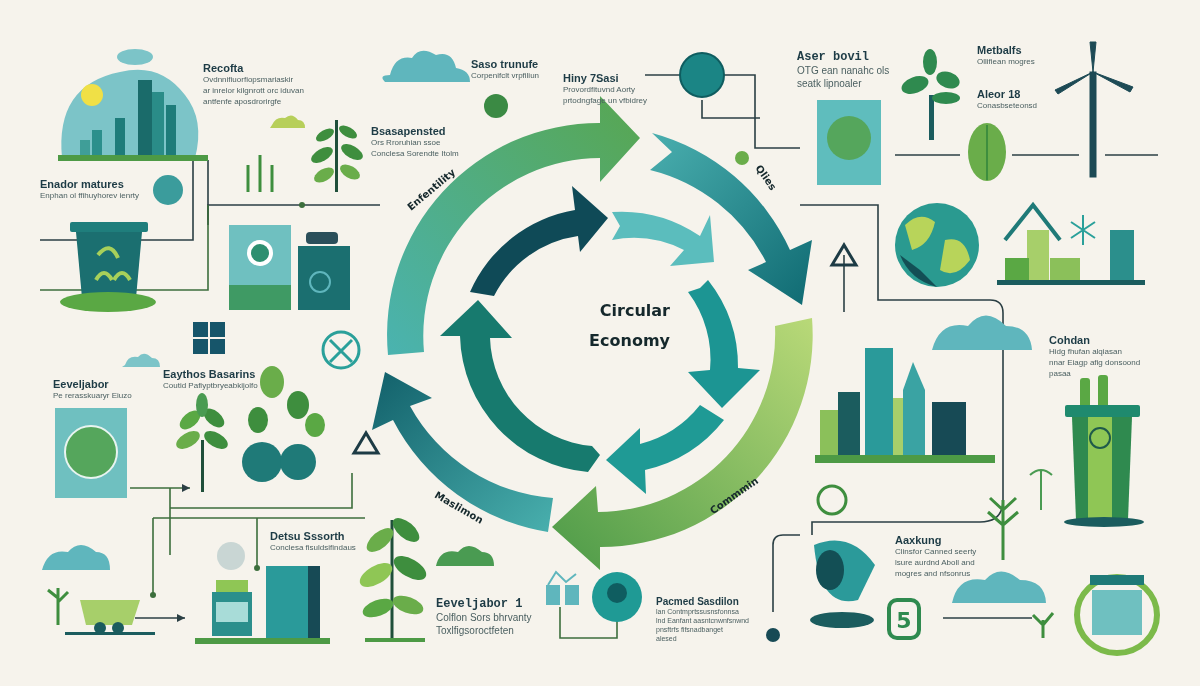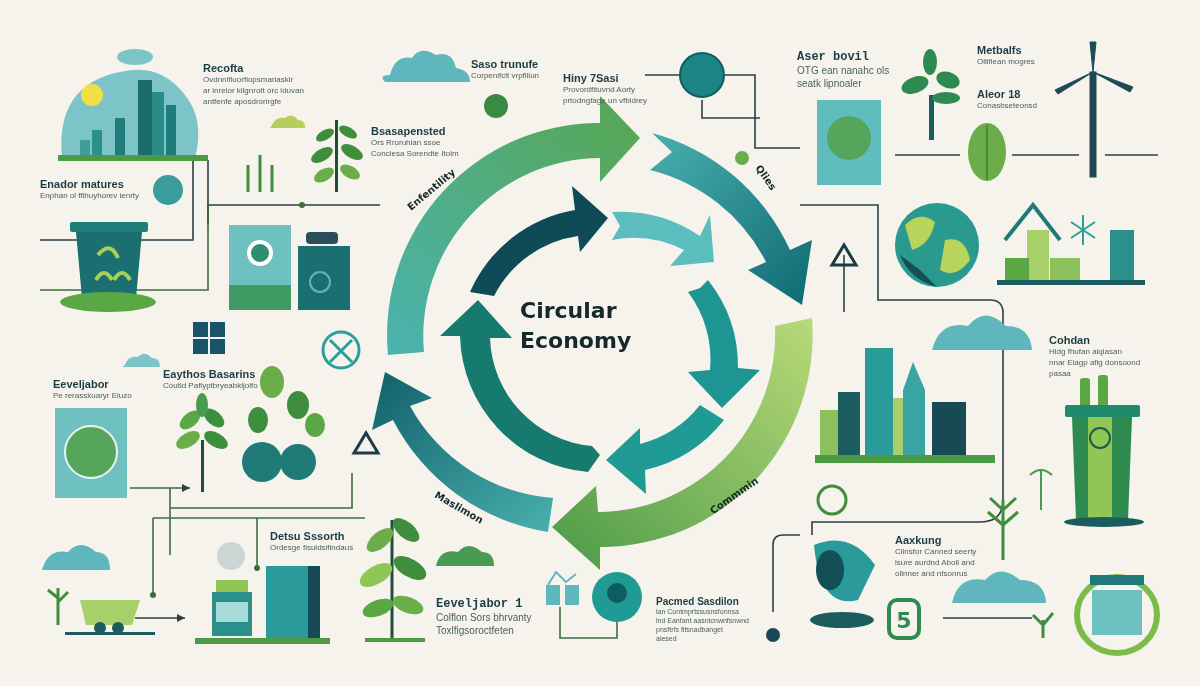--- a/index.html
+++ b/index.html
@@ -4,22 +4,22 @@
 <style>
   html, body { margin:0; padding:0; }
   body { width:1200px; height:686px; background:#f6f3ec; position:relative; overflow:hidden;
          font-family:"Liberation Sans", sans-serif; color:#1f3d3f; }
   .abs { position:absolute; }
   .cap-title { font-weight:bold; font-size:11px; color:#1d3b45; white-space:nowrap; }
   .cap-body { font-size:8px; color:#4a5f60; line-height:11px; white-space:nowrap; }
   .cap-title.lg { font-size:12px;font-family:Liberation Mono, monospace; }
   .cap-body.lg { font-size:10px; line-height:13px; }
   svg { position:absolute; overflow:visible; }
-  .center-title { position:absolute; left:520px; top:296px; width:150px; text-align:left;
-                  font-family:"DejaVu Sans", sans-serif; font-weight:bold; font-size:22px;
+  .center-title { position:absolute; left:520px; top:296px; width:150px; text-align:right;
+                  font-family:"DejaVu Sans", sans-serif; font-weight:bold; font-size:16px;
                   line-height:30px; color:#15282c; }
   .ring-label { position:absolute; font-family:"DejaVu Sans", sans-serif; font-weight:bold;
                 font-size:10px; color:#15282c; white-space:nowrap; }
 </style>
 </head>
 <body>
 
 <svg width="1200" height="686" style="left:0;top:0">
   <g fill="none" stroke="#2b3f44" stroke-width="1.6">
 
@@ -360,32 +360,32 @@
   <div class="cap-body">Pe rerasskuaryr Eiuzo</div>
 </div>
 <div class="abs" style="left:1049px;top:334px">
   <div class="cap-title">Cohdan</div>
   <div class="cap-body">Hidg fhufan alqiasan</div>
   <div class="cap-body">nnar Eiagp afig donsoond</div>
   <div class="cap-body">pasaa</div>
 </div>
 <div class="abs" style="left:270px;top:530px">
   <div class="cap-title">Detsu Sssorth</div>
-  <div class="cap-body">Ordesge fisuldsifindaus</div>
+  <div class="cap-body">Conclesa fisuldsifindaus</div>
 </div>
 <div class="abs" style="left:436px;top:597px">
   <div class="cap-title lg">Eeveljabor 1</div>
   <div class="cap-body lg">Colflon Sors bhrvanty</div>
   <div class="cap-body lg">Toxlfigsoroctfeten</div>
 </div>
 <div class="abs" style="left:656px;top:596px">
   <div class="cap-title" style="font-size:10px">Pacmed Sasdilon</div>
   <div class="cap-body" style="font-size:7px;line-height:9px">lan Contmprtssusnsfonnsa</div>
   <div class="cap-body" style="font-size:7px;line-height:9px">lnd Eanfant aasntcnwnfsnwnd</div>
   <div class="cap-body" style="font-size:7px;line-height:9px">pnsftrfs fifsnadbanget</div>
   <div class="cap-body" style="font-size:7px;line-height:9px">alesed</div>
 </div>
 <div class="abs" style="left:895px;top:534px">
   <div class="cap-title">Aaxkung</div>
   <div class="cap-body">Clinsfor Canned seerty</div>
   <div class="cap-body">lsure aurdnd Aboll and</div>
-  <div class="cap-body">ollnner and nfsonrus</div>
+  <div class="cap-body">mogres and nfsonrus</div>
 </div>
 
 </body></html>

